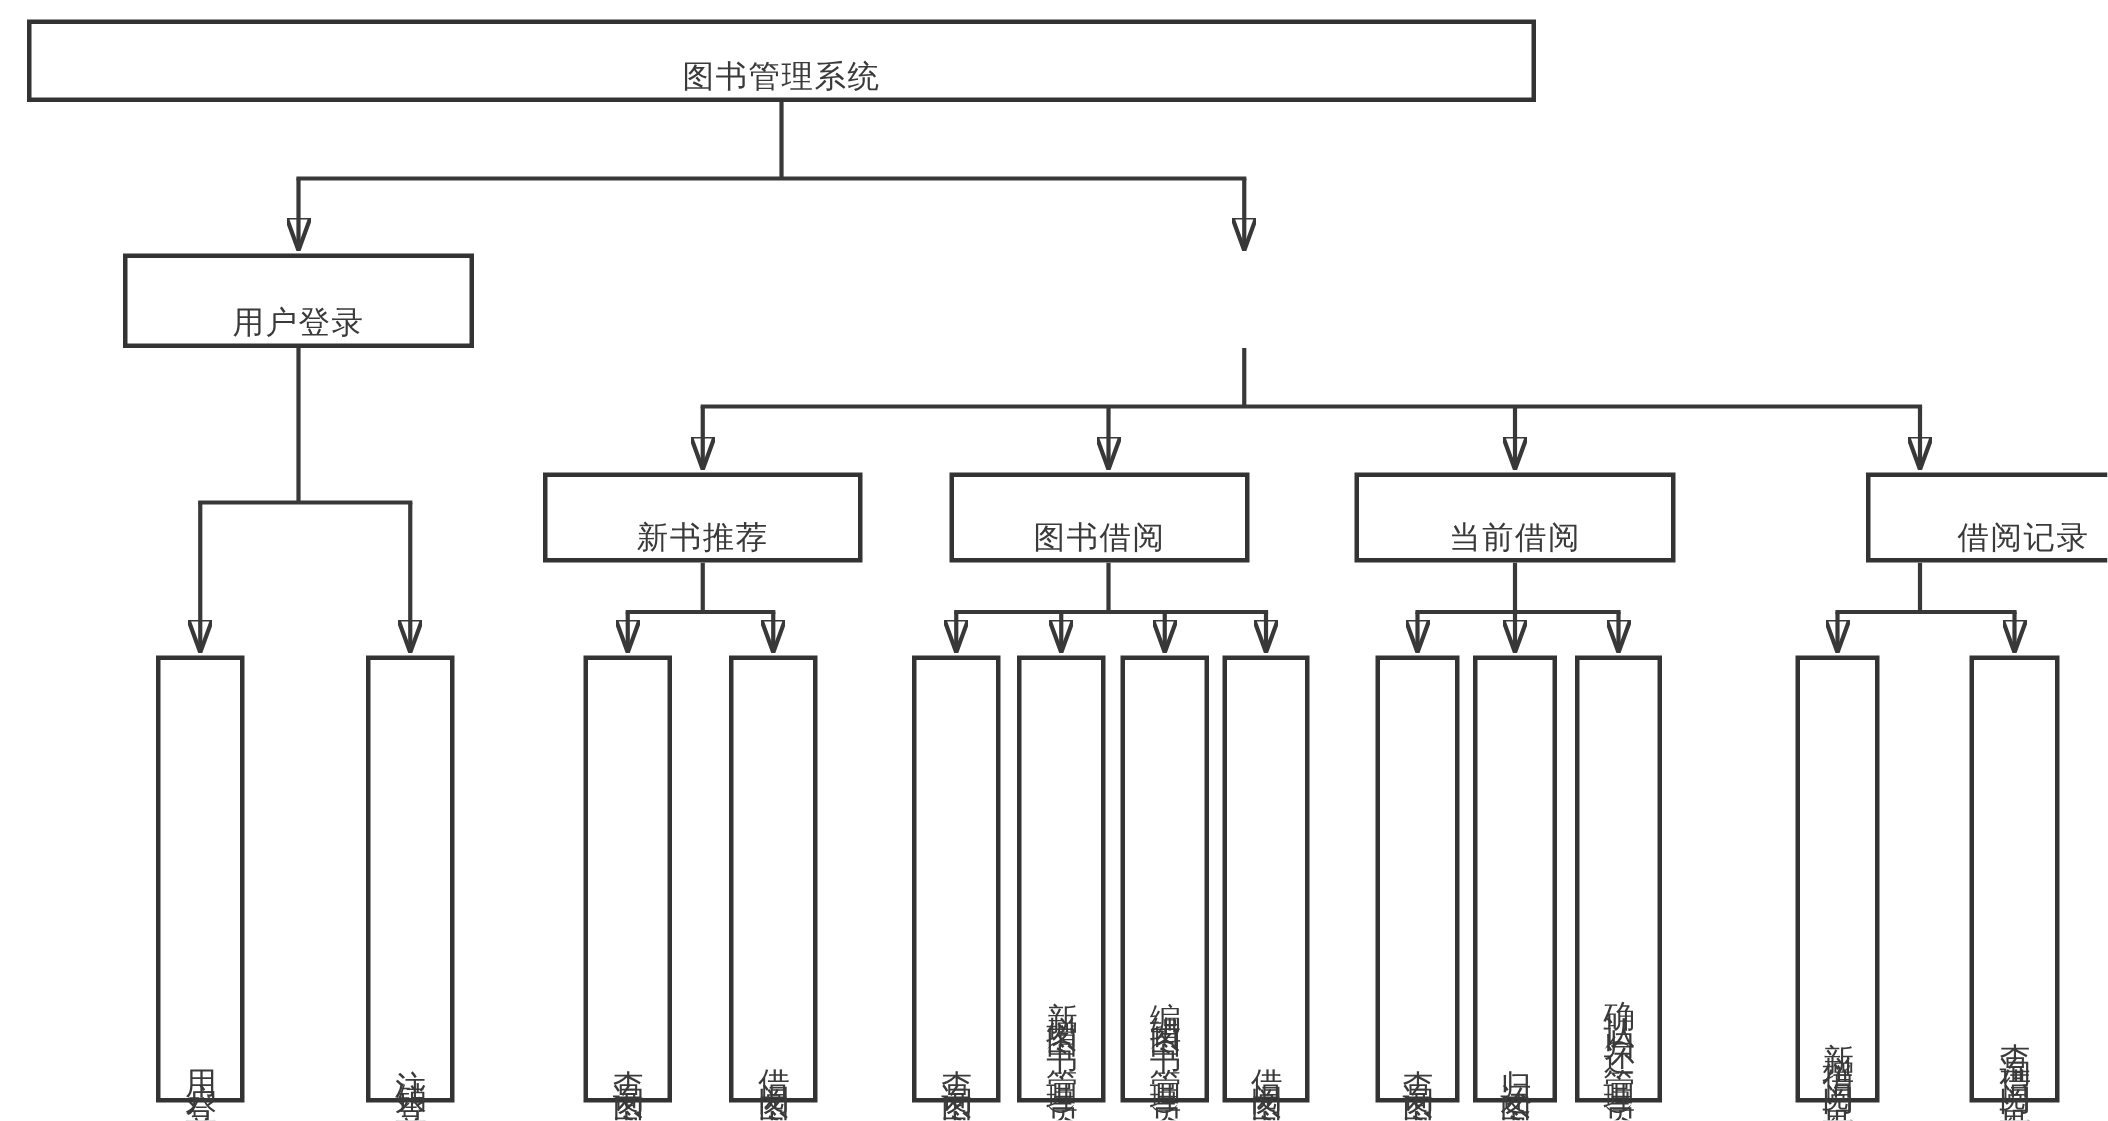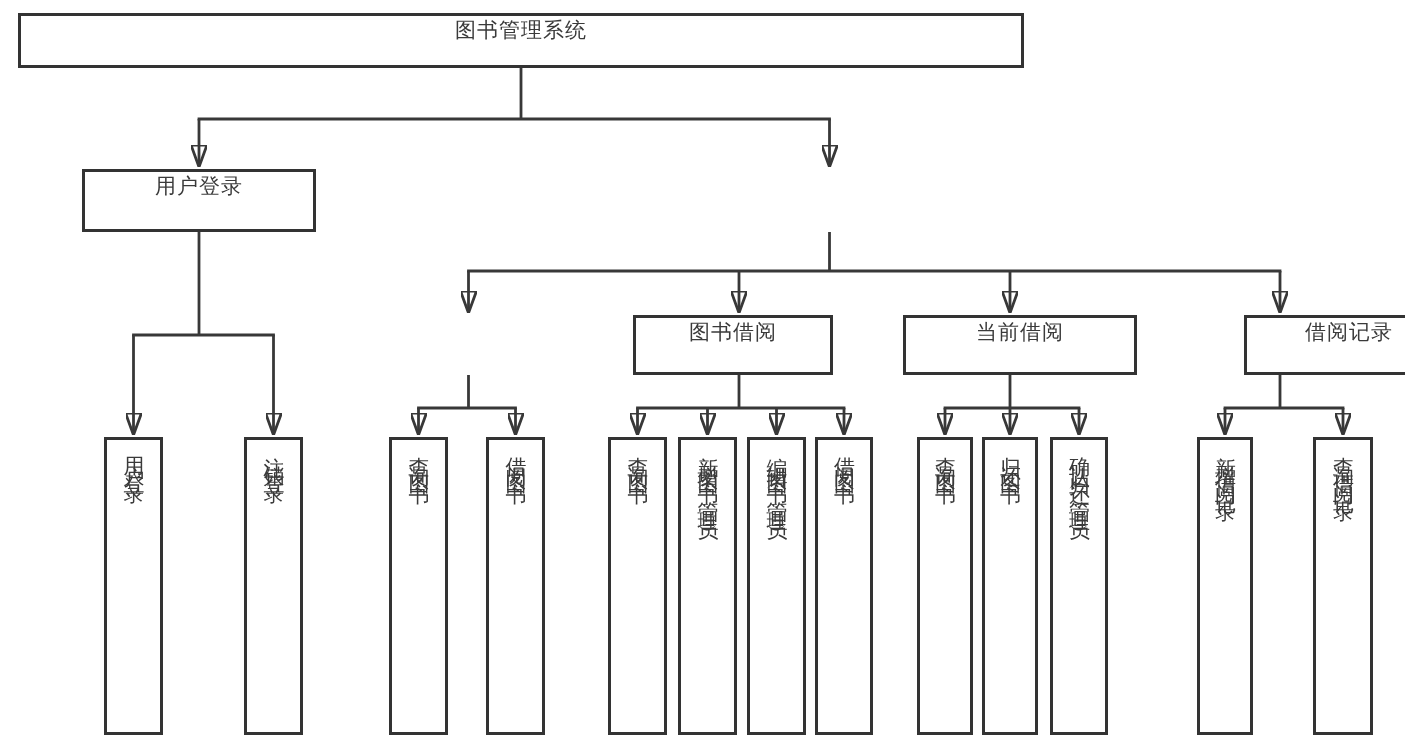--- a/index.html
+++ b/index.html
@@ -25,21 +25,21 @@
     stroke: #383838;
     stroke-width: 2.8;
     fill: none;
   }
   .box {
     position: absolute;
     box-sizing: border-box;
     border: 3px solid #333333;
     background: #ffffff;
     display: flex;
-    align-items: flex-start;
+    align-items: flex-end;
     justify-content: center;
     color: #3a3a3a;
     z-index: 1;
   }
   .box.h span {
     font-size: 21px;
     letter-spacing: 1px;
     white-space: nowrap;
   }
   .box.v span {
@@ -132,24 +132,27 @@
   </svg>
 
   <div class="box h" style="left:18px;top:13px;width:1006px;height:55px">
     <span>图书管理系统</span>
   </div>
 
   <div class="box h" style="left:82px;top:169px;width:234px;height:63px">
     <span>用户登录</span>
   </div>
 
+  <div class="box h" style="left:362px;top:315px;width:213px;height:60px">
+    <span>新书推荐</span>
+  </div>
   <div class="box h" style="left:633px;top:315px;width:200px;height:60px">
     <span>图书借阅</span>
   </div>
-  <div class="box h" style="left:903px;top:315px;width:234px;height:60px">
+  <div class="box h" style="left:903px;top:315px;width:214px;height:60px">
     <span>当前借阅</span>
   </div>
   <div class="box h" style="left:1244px;top:315px;width:210px;height:60px">
     <span>借阅记录</span>
   </div>
 
   <div class="box v" style="left:104px;top:437px;width:59px;height:298px">
     <span>用户登录</span>
   </div>
   <div class="box v" style="left:244px;top:437px;width:59px;height:298px">

